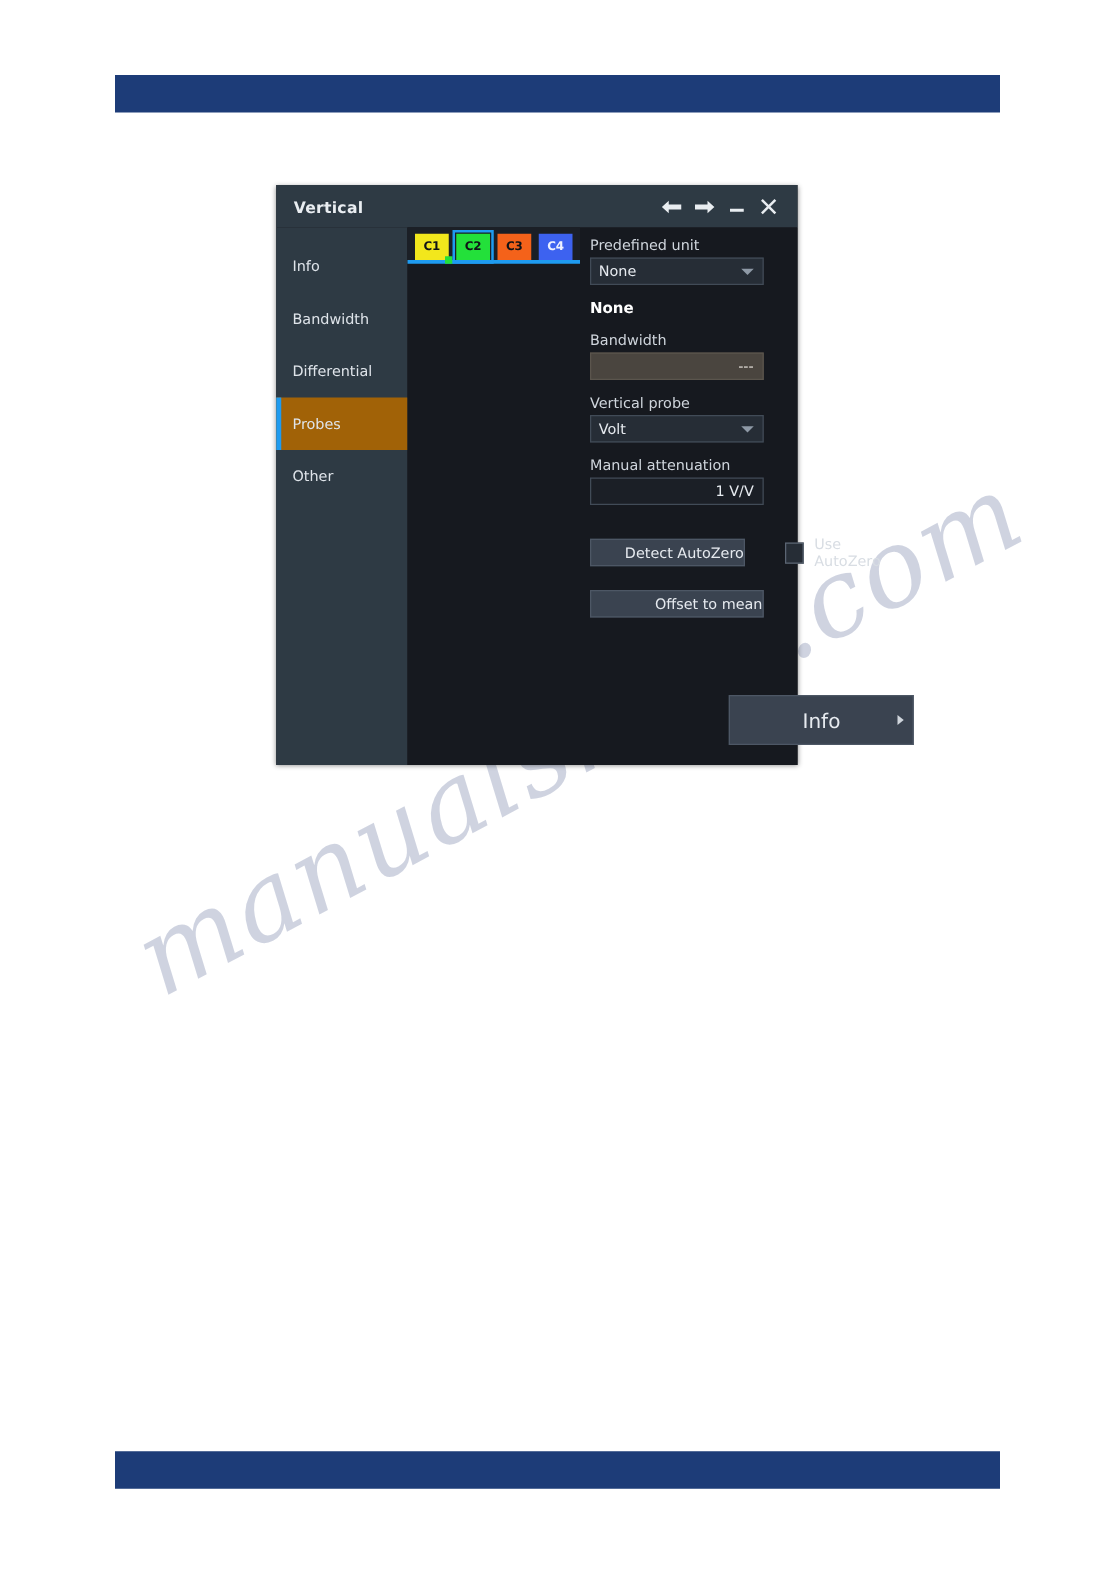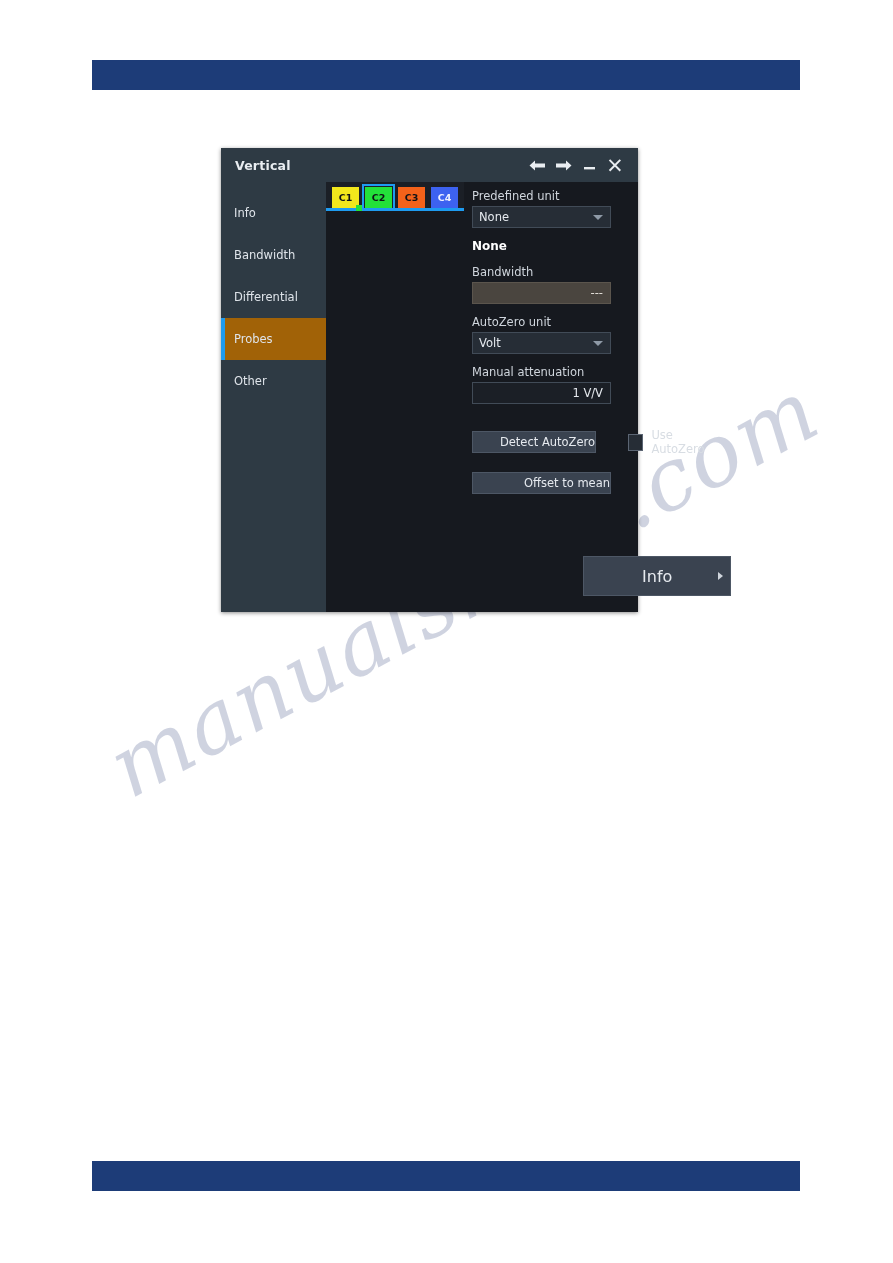--- a/index.html
+++ b/index.html
@@ -368,21 +368,21 @@
           <span class="arrow"></span>
         </div>
 
         <div class="value-strong">None</div>
 
         <div class="field-label">Bandwidth</div>
         <div class="inputbox disabled">
           <span>---</span>
         </div>
 
-        <div class="field-label">AutoZero unit</div>
+        <div class="field-label">Vertical probe</div>
         <div class="combo">
           <span class="cv">Volt</span>
           <span class="arrow"></span>
         </div>
 
         <div class="field-label">Manual attenuation</div>
         <div class="inputbox">
           <span>1 V/V</span>
         </div>
 

